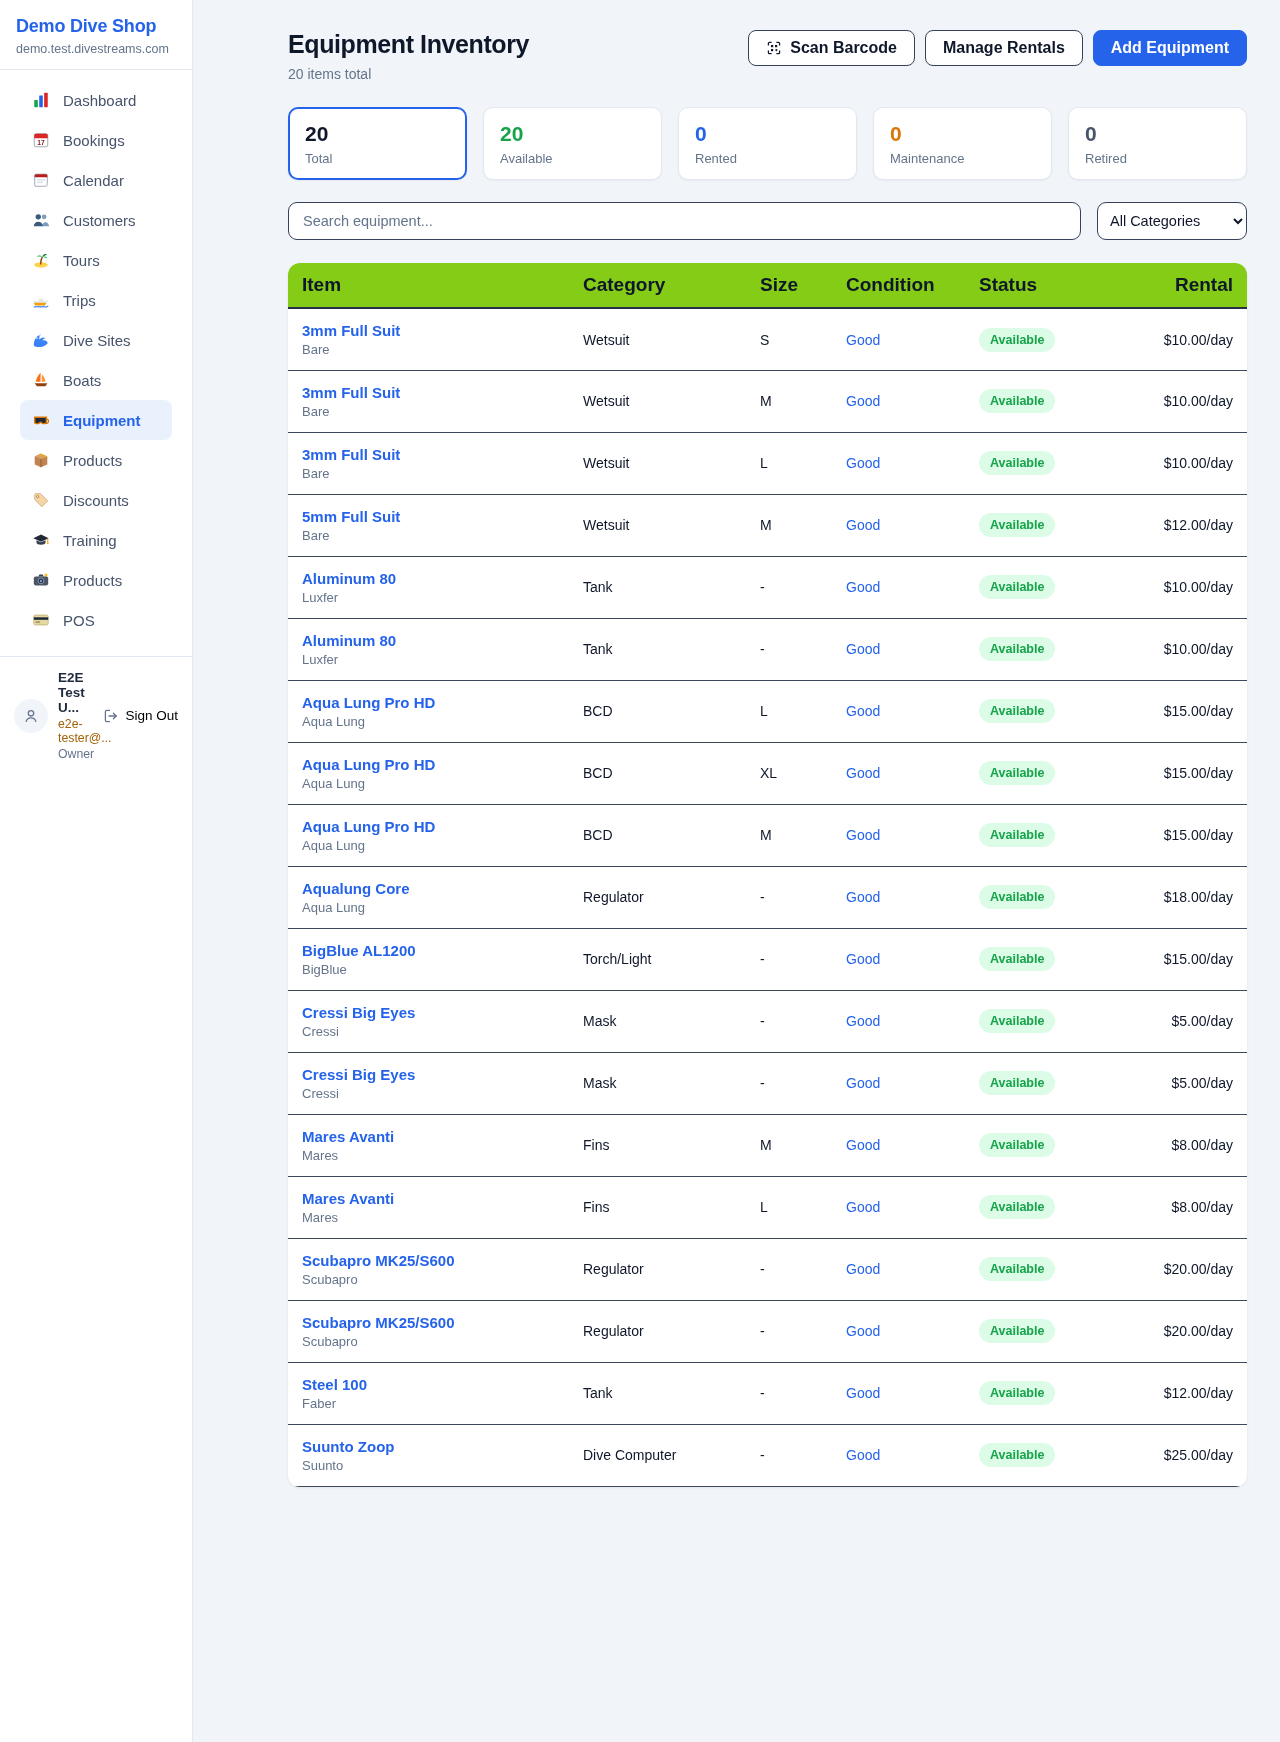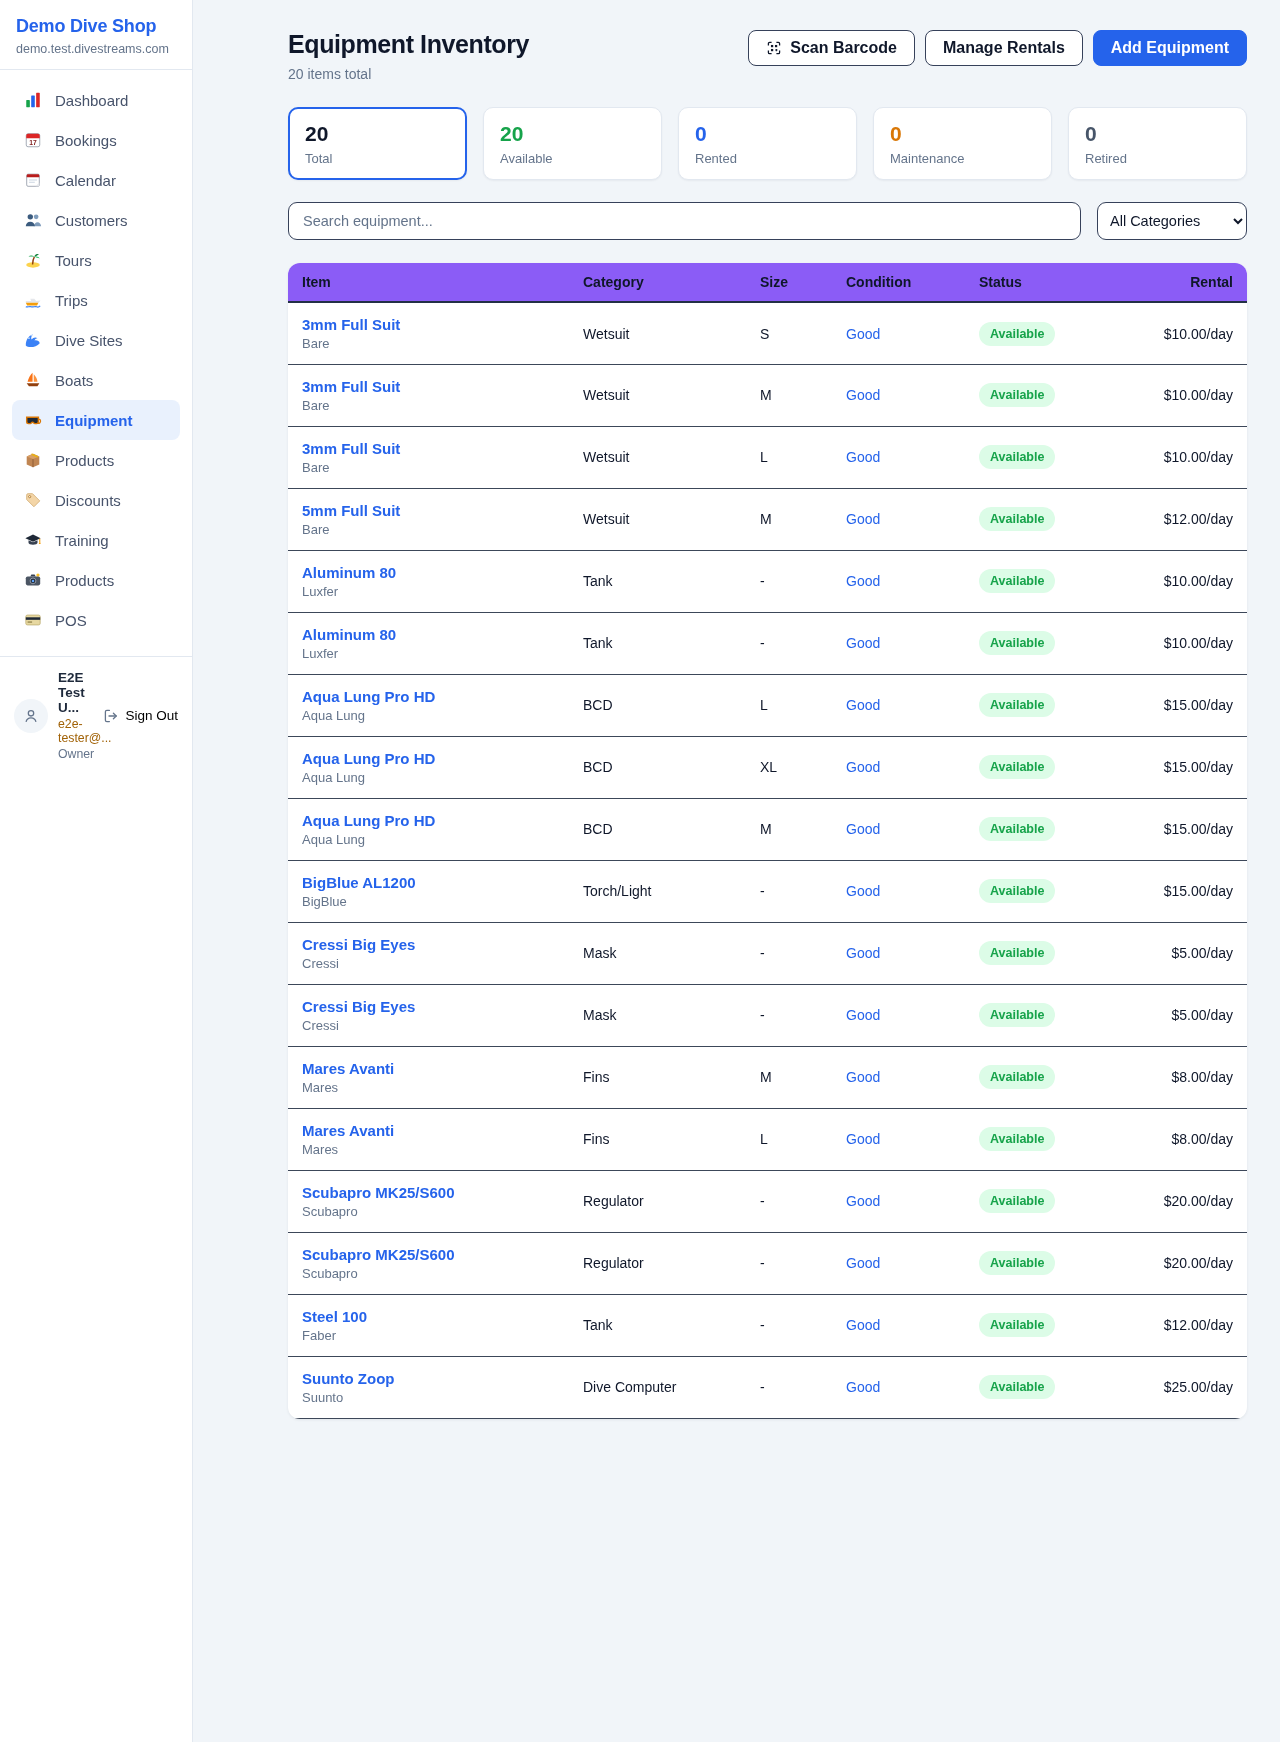--- a/index.html
+++ b/index.html
@@ -15,21 +15,21 @@
   
   .sidebar {
     position:absolute; left:0; top:0; bottom:0; width:193px;
     background:#ffffff; border-right:1px solid #e2e8f0;
     display:flex; flex-direction:column;
   }
   .logo-block { padding:16px 16px 13px 16px; }
   .shop-name { color:#2563eb; font-size:18px; font-weight:800; letter-spacing:-0.2px; }
   .shop-domain { color:#64748b; font-size:12.5px; margin-top:5px; }
   .side-divider { border-bottom:1px solid #e2e8f0; }
-  .nav { padding:10px 12px; }
+  .nav { padding:10px 20px; }
   .nav-item {
     display:flex; align-items:center; gap:13px;
     padding:11px 12px; border-radius:8px;
     color:#47536b; font-size:15px; cursor:pointer;
   }
   .nav-item.active { background:#e9f1fd; color:#2563eb; font-weight:600; }
   .nav-icon { width:18px; height:18px; flex:0 0 18px; display:inline-flex; }
   .nav-icon svg { width:18px; height:18px; }
   .user-block {
     border-top:1px solid #e2e8f0; margin-top:6px;
@@ -89,21 +89,21 @@
 
   
   .table-card {
     margin-top:23px; background:#ffffff; border-radius:12px;
     box-shadow:0 1px 3px rgba(16,24,40,.07); overflow:hidden;
   }
   table { width:100%; border-collapse:collapse; table-layout:fixed; }
   col.c-item{width:281px} col.c-cat{width:177px} col.c-size{width:86px}
   col.c-cond{width:133px} col.c-status{width:140px} col.c-rental{width:auto}
   thead th {
-    background:#8b5cf6; text-align:left; font-size:14px; font-weight:700;
+    background:#84cc16; text-align:left; font-size:19px; font-weight:700;
     color:#0f172a; padding:11px 14px; border-bottom:2px solid #233046;
   }
   thead th.num { text-align:right; }
   tbody tr { height:62px; }
   tbody td { padding:9px 14px; border-bottom:1px solid #3c4759; vertical-align:middle; }
   .item-name { color:#2563eb; font-size:15px; font-weight:700; cursor:pointer; }
   .item-brand { color:#64748b; font-size:13px; margin-top:3px; }
   .cell-plain { font-size:14px; color:#0f172a; }
   .cond-link { font-size:14px; color:#2563eb; cursor:pointer; }
   .badge {
@@ -461,20 +461,31 @@
               <div class="item-brand">Aqua Lung</div>
             </td>
             <td class="cell-plain">BCD</td>
             <td class="cell-plain">M</td>
             <td><span class="cond-link">Good</span></td>
             <td><span class="badge">Available</span></td>
             <td class="rental-cell">$15.00/day</td>
           </tr>
           <tr>
             <td>
+              <div class="item-name">Aqualung Core</div>
+              <div class="item-brand">Aqua Lung</div>
+            </td>
+            <td class="cell-plain">Regulator</td>
+            <td class="cell-plain">-</td>
+            <td><span class="cond-link">Good</span></td>
+            <td><span class="badge">Available</span></td>
+            <td class="rental-cell">$18.00/day</td>
+          </tr>
+          <tr>
+            <td>
               <div class="item-name">BigBlue AL1200</div>
               <div class="item-brand">BigBlue</div>
             </td>
             <td class="cell-plain">Torch/Light</td>
             <td class="cell-plain">-</td>
             <td><span class="cond-link">Good</span></td>
             <td><span class="badge">Available</span></td>
             <td class="rental-cell">$15.00/day</td>
           </tr>
           <tr>

